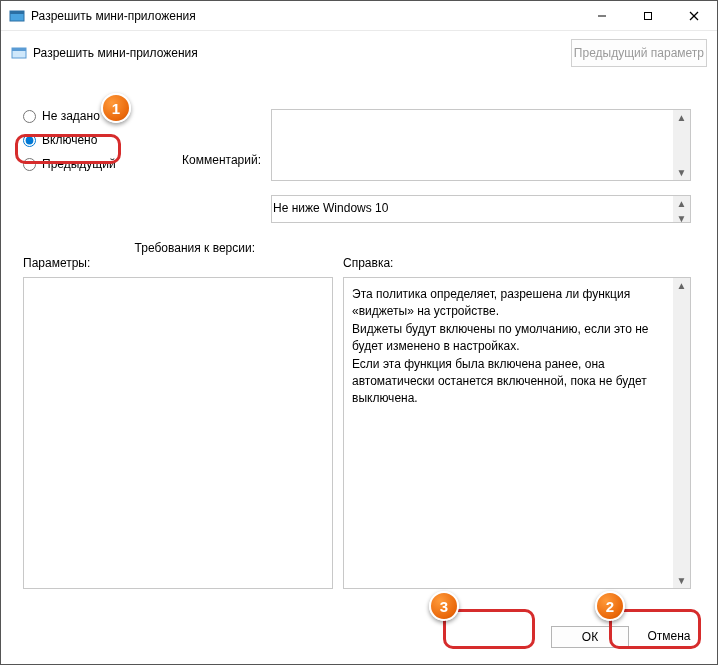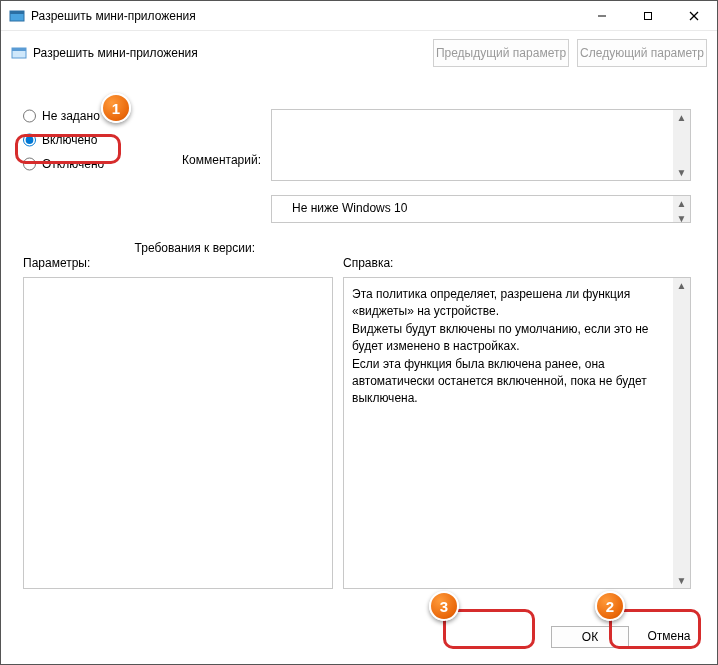--- a/index.html
+++ b/index.html
@@ -52,21 +52,21 @@
     font-size: 12px;
   }
 
   
   .radio-area {
     position: absolute;
     left: 22px; top: 108px;
     width: 120px;
   }
   .radio-row {
-    display: flex; 
+    display: flex; align-items: center;
     margin-bottom: 10px;
     font-size: 12px;
   }
   .radio-row input { margin: 0 6px 0 0; }
   .radio-highlight {
     position: absolute;
     left: 14px; top: 133px;
     width: 106px; height: 30px;
     border: 3px solid #d62c2c;
     border-radius: 10px;
@@ -84,21 +84,21 @@
   .lbl.comment { left: 150px; top: 112px; width: 110px; }
   .lbl.req     { left: 122px; top: 200px; width: 132px; }
 
   .textbox {
     position: absolute;
     border: 1px solid #c8c8c8;
     background: #fff;
     font-size: 12px;
   }
   .textbox.comment { left: 270px; top: 108px; width: 420px; height: 72px; }
-  .textbox.req     { left: 270px; top: 194px; width: 420px; height: 28px; padding: 5px 20px; }
+  .textbox.req     { left: 270px; top: 194px; width: 420px; height: 28px; padding: 5px 1px; }
   .scroll-stub {
     position: absolute; right: 0; top: 0; bottom: 0; width: 17px;
     background: #f0f0f0;
     display: flex; flex-direction: column; justify-content: space-between;
     align-items: center;
   }
   .scroll-stub .arrow { color:#666; font-size:10px; padding:2px 0; }
   .textbox.comment .inner { position:absolute; left:4px; right:20px; top:4px; bottom:4px; }
 
   
@@ -198,35 +198,34 @@
 
 <div class="header">
   <span class="hicon">
     <svg viewBox="0 0 16 16">
         <rect x="1" y="3" width="14" height="10" fill="#cfe8fb" stroke="#5a9bd4"></rect>
         <rect x="1" y="3" width="14" height="3" fill="#5a9bd4"></rect>
       </svg>
   </span>
   <span class="htitle">Разрешить мини-приложения</span>
   <div class="navbtn">Предыдущий параметр</div>
-  <div class="navbtn">Следующий параметр</div>
 </div>
 
 <div class="radio-area">
   <label class="radio-row">
     <input type="radio" name="st" style="">
     <span>Не задано</span>
   </label>
   <label class="radio-row">
     <input type="radio" name="st" checked="" style="accent-color: rgb(0, 120, 212);">
     <span>Включено</span>
   </label>
   <label class="radio-row">
     <input type="radio" name="st" style="">
-    <span>Отключено</span>
+    <span>Предыдущий</span>
   </label>
 </div>
 <div class="radio-highlight"></div>
 
 <div class="lbl comment">Комментарий:</div>
 <div class="textbox comment">
   <div class="inner"></div>
   <div class="scroll-stub">
     <span class="arrow">▲</span>
     <span class="arrow">▼</span>

